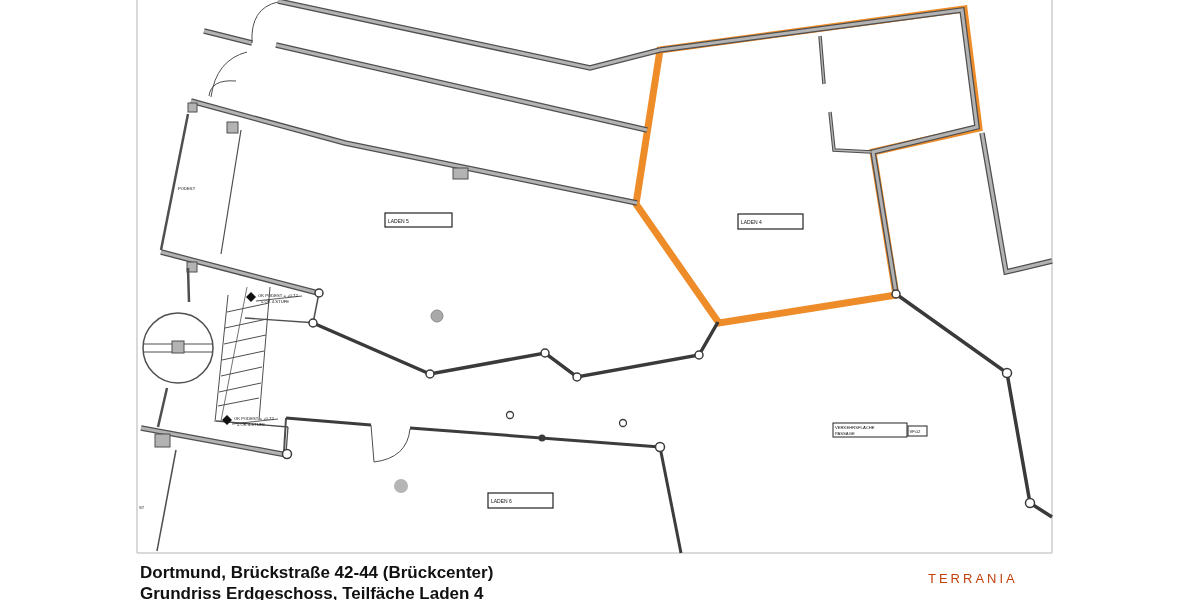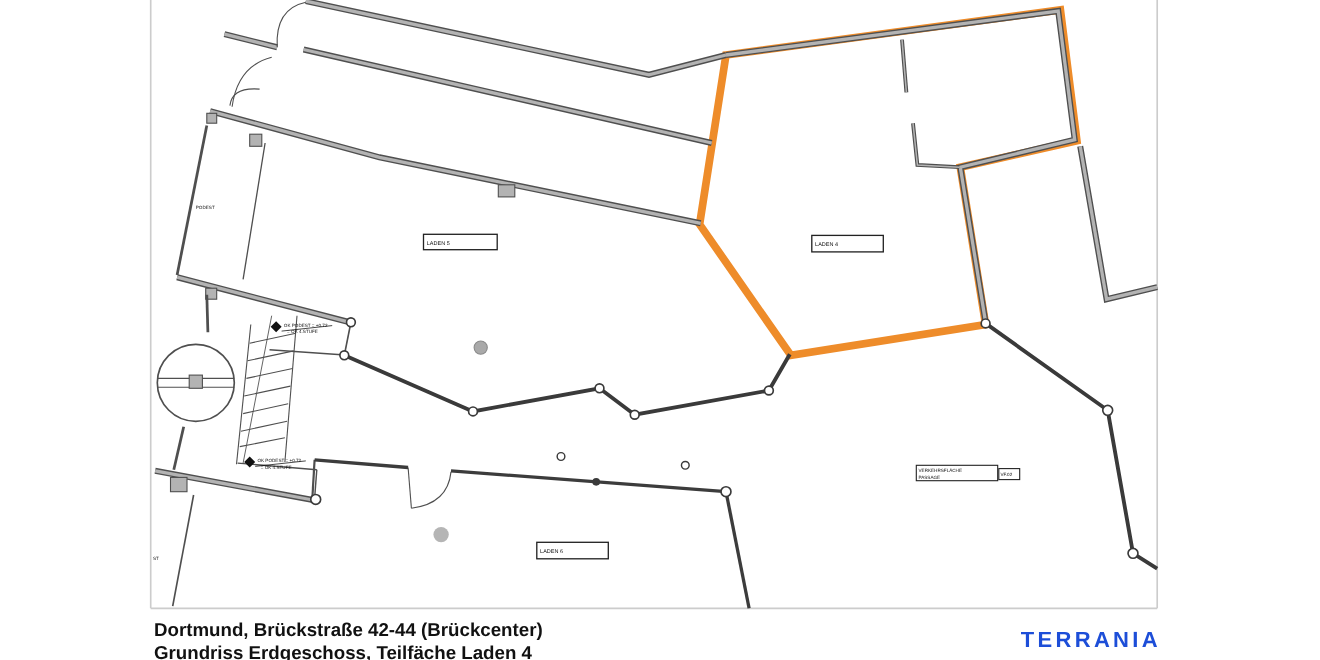--- a/index.html
+++ b/index.html
@@ -1,22 +1,22 @@
 <!DOCTYPE html>
 <html><head>
 <meta charset="utf-8">
 <style>
   html,body{margin:0;padding:0;background:#ffffff;}
   .canvas{position:relative;width:1112px;height:600px;background:#ffffff;overflow:hidden;
           font-family:"Liberation Sans",sans-serif;}
   .plan-svg{position:absolute;left:0;top:0;}
   .title-block{position:absolute;left:140px;top:562px;color:#111;
                font-weight:bold;font-size:17px;line-height:21px;white-space:nowrap;}
-  .logo{position:absolute;left:928px;top:571px;color:#1d4ed8;font-weight:bold;
-        font-size:20px;letter-spacing:3px;white-space:nowrap;}
+  .logo{position:absolute;left:928px;top:571px;color:#c2410c;font-weight:normal;
+        font-size:13px;letter-spacing:3px;white-space:nowrap;}
   svg text{fill:#111;}
   .tiny{font-size:5px;}
   .tinier{font-size:4.2px;}
 </style>
 </head>
 <body>
 
 <div class="canvas">
 
   <svg class="plan-svg" width="1200" height="600" viewBox="0 0 1200 600">

